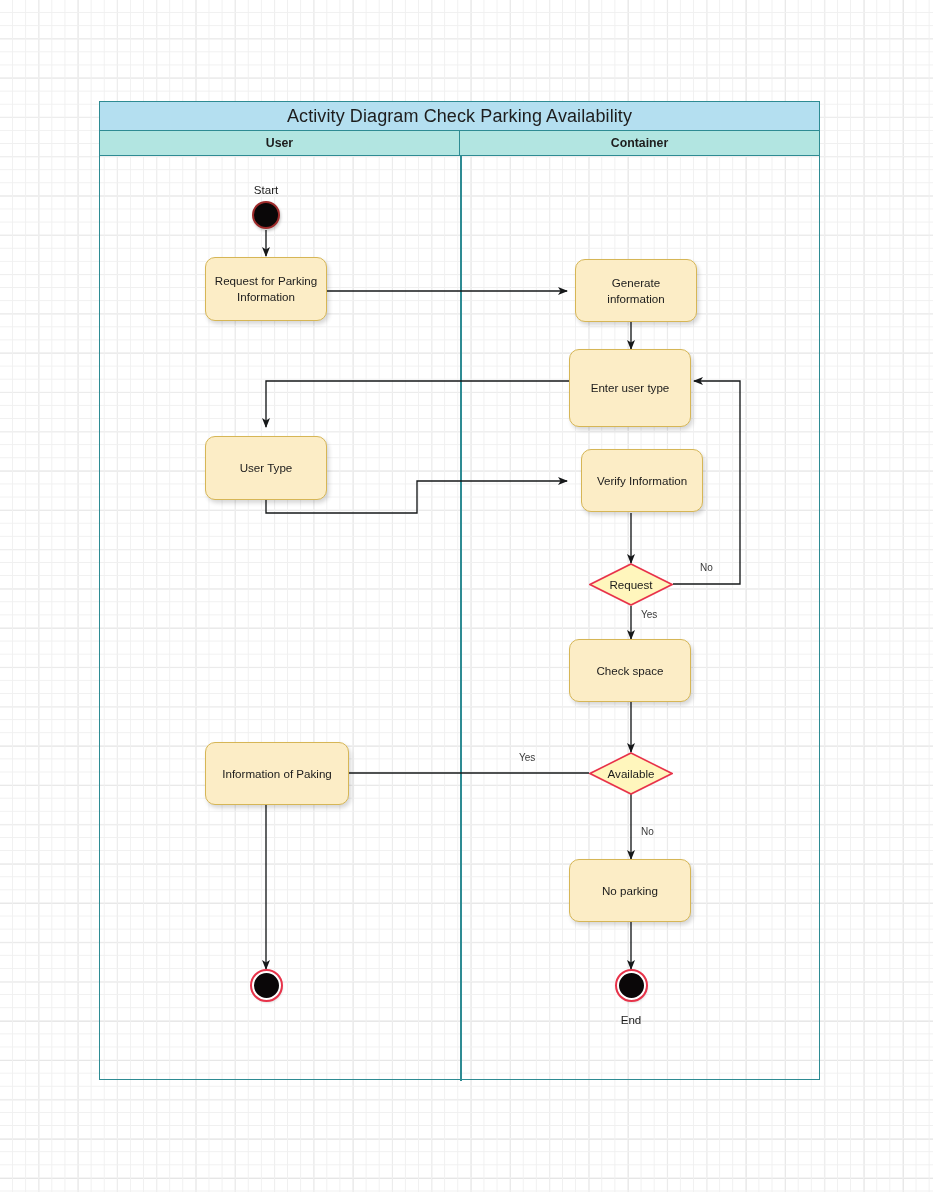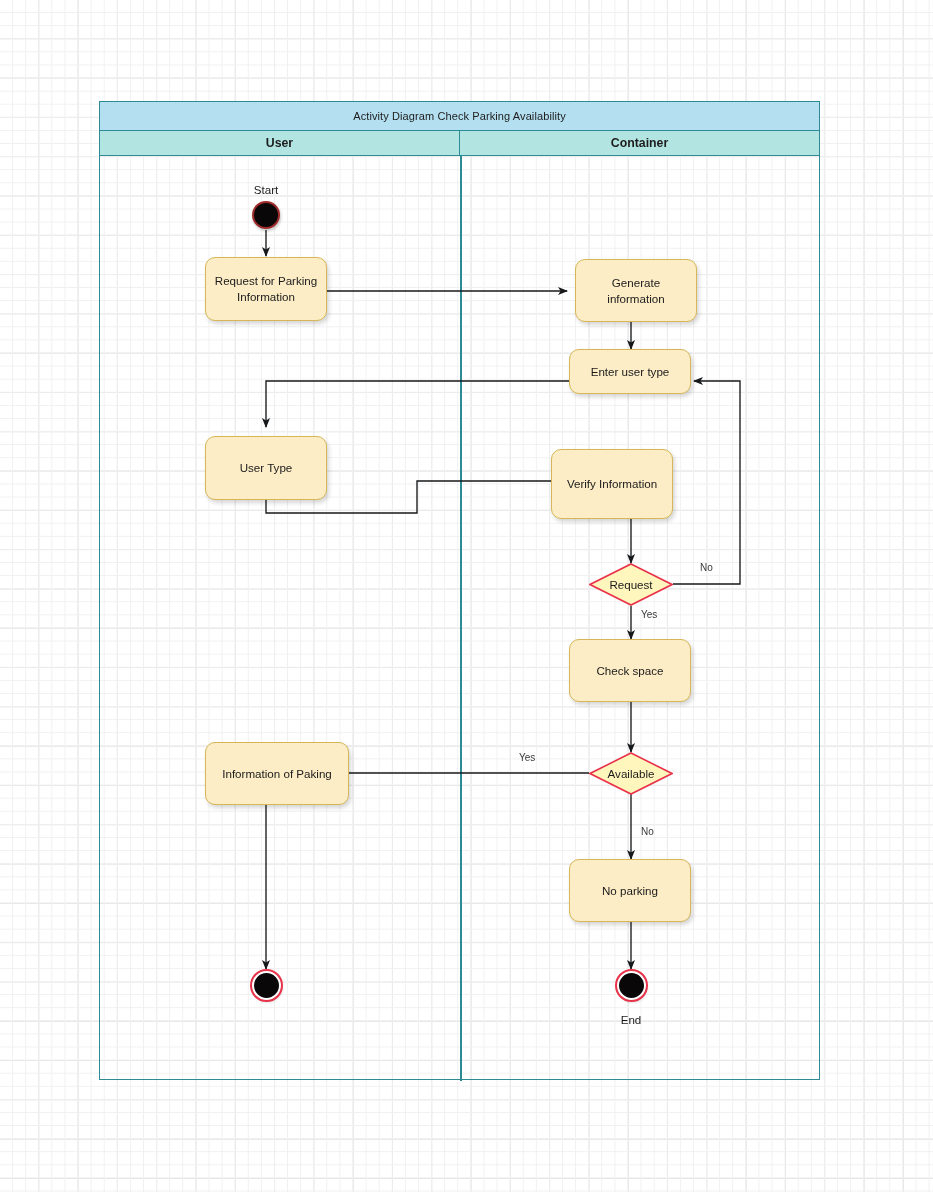--- a/index.html
+++ b/index.html
@@ -50,21 +50,21 @@
     position: absolute;
     left: 0; top: 0;
     width: 100%;
     height: 29px;
     background: #b4dff0;
     border-bottom: 1.6px solid #2e8b93;
     box-sizing: border-box;
     display: flex;
     align-items: center;
     justify-content: center;
-    font-size: 11px;
+    font-size: 18px;
     color: #1d1d1d;
     letter-spacing: .1px;
   }
   #lane-header-row {
     position: absolute;
     left: 0; top: 29px;
     width: 100%;
     height: 25px;
     display: flex;
     border-bottom: 1.6px solid #2e8b93;
@@ -228,25 +228,25 @@
 </svg>
 </div>
 
 <div class="node-caption" style="left:226px; top:183px; width:80px;">Start</div>
 <div class="start-node" style="left:252px; top:201px; width:28px; height:28px;"></div>
 
 <div class="activity" style="left:205px; top:257px; width:122px; height:64px;">Request for Parking Information</div>
 
 <div class="activity" style="left:569px; top:259px; width:122px; height:63px;margin-left:6px;">Generate information</div>
 
-<div class="activity" style="left:569px; top:349px; width:122px; height:45px;">Enter user type</div>
+<div class="activity" style="left:569px; top:349px; width:122px; height:78px;">Enter user type</div>
 
 <div class="activity" style="left:205px; top:436px; width:122px; height:64px;">User Type</div>
 
-<div class="activity" style="left:551px; top:449px; width:122px; height:70px;">Verify Information</div>
+<div class="activity" style="left:581px; top:449px; width:122px; height:63px;">Verify Information</div>
 
 <div class="decision" style="left:589px; top:563px; width:84px; height:43px;">
   <svg class="dshape" viewBox="0 0 84 43" xmlns="http://www.w3.org/2000/svg" preserveAspectRatio="none">
     <polygon points="42,1 83,21.5 42,42 1,21.5" fill="#fff6bd" stroke="#e8334a" stroke-width="1.6"></polygon>
   </svg>
   <span class="dlabel">Request</span>
 </div>
 <div class="edge-label" style="left:700px; top:562px;">No</div>
 <div class="edge-label" style="left:641px; top:609px;">Yes</div>
 

